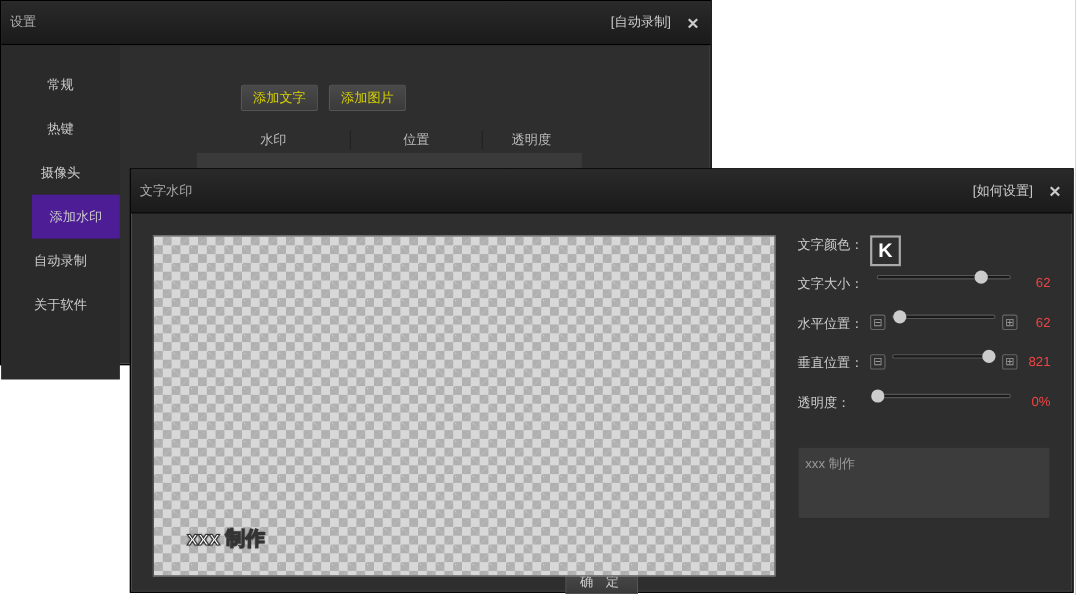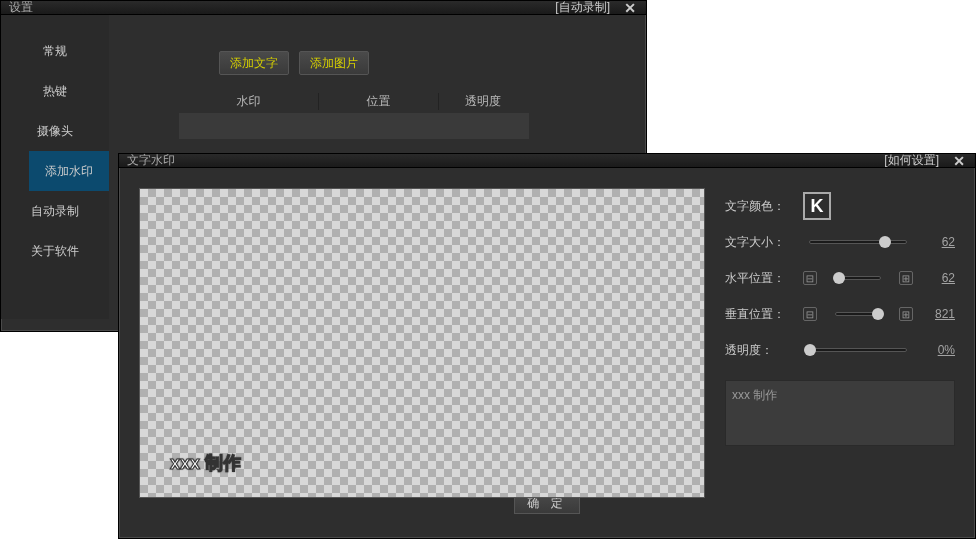--- a/index.html
+++ b/index.html
@@ -13,21 +13,21 @@
   position: relative;
   overflow: hidden;
 }
 .window {
   position: absolute;
   background: #2e2e2e;
   border: 1px solid #000;
   box-shadow: 0 0 0 1px #4a4a4a inset;
 }
 .titlebar {
-  height: 14px;
+  height: 40px;
   background: linear-gradient(#2a2a2a, #1a1a1a);
   display: flex;
   align-items: center;
   padding: 0 8px;
   color: #aaa;
   border-bottom: 1px solid #000;
 }
 .titlebar .title { flex: 1; font-size: 12px; }
 .titlebar .help-link { color: #ccc; margin-right: 12px; cursor: pointer; font-size: 12px; }
 .close-x {
@@ -44,21 +44,21 @@
 .side-item {
   height: 40px;
   display: flex;
   align-items: center;
   justify-content: center;
   color: #ccc;
   cursor: pointer;
   font-size: 12px;
 }
 .side-item.active {
-  background: #0c4a6e;
+  background: #4c1d95;
   margin-left: 28px;
 }
 .settings-content {
   flex: 1;
   padding: 36px 0 0 70px;
 }
 .btn-row { display: flex; gap: 10px; margin-bottom: 14px; margin-left: 40px; }
 .sm-btn {
   height: 24px;
   padding: 0 10px;
@@ -115,23 +115,21 @@
   text-shadow: 0 0 2px #000;
 }
 .controls {
   margin-left: 20px;
   flex: 1;
   font-size: 12px;
   color: #ccc;
 }
 .ctrl-row {
   display: flex;
-  align-items: center;
   height: 36px;
-  gap: 12px;
 }
 .ctrl-label { width: 66px; }
 .color-box {
   width: 28px; height: 28px;
   border: 2px solid #aaa;
   display: flex; align-items: center; justify-content: center;
   font-size: 18px; font-weight: bold; color: #fff;
   cursor: pointer;
 }
 .slider {
@@ -145,21 +143,21 @@
 }
 .thumb {
   position: absolute;
   width: 12px; height: 12px;
   background: #ccc;
   border-radius: 50%;
   top: -5px;
   margin-left: -6px;
   cursor: pointer;
 }
-.val { width: 30px; text-align: right; color: #a3a3a3; text-decoration: underline; }
+.val { width: 30px; text-align: right; color: #ef4444; }
 .step-btn {
   width: 14px; height: 14px;
   border: 1px solid #666;
   display: flex; align-items: center; justify-content: center;
   color: #999; cursor: pointer;
   font-size: 10px;
   border-radius: 2px;
 }
 .text-input {
   width: 230px;

